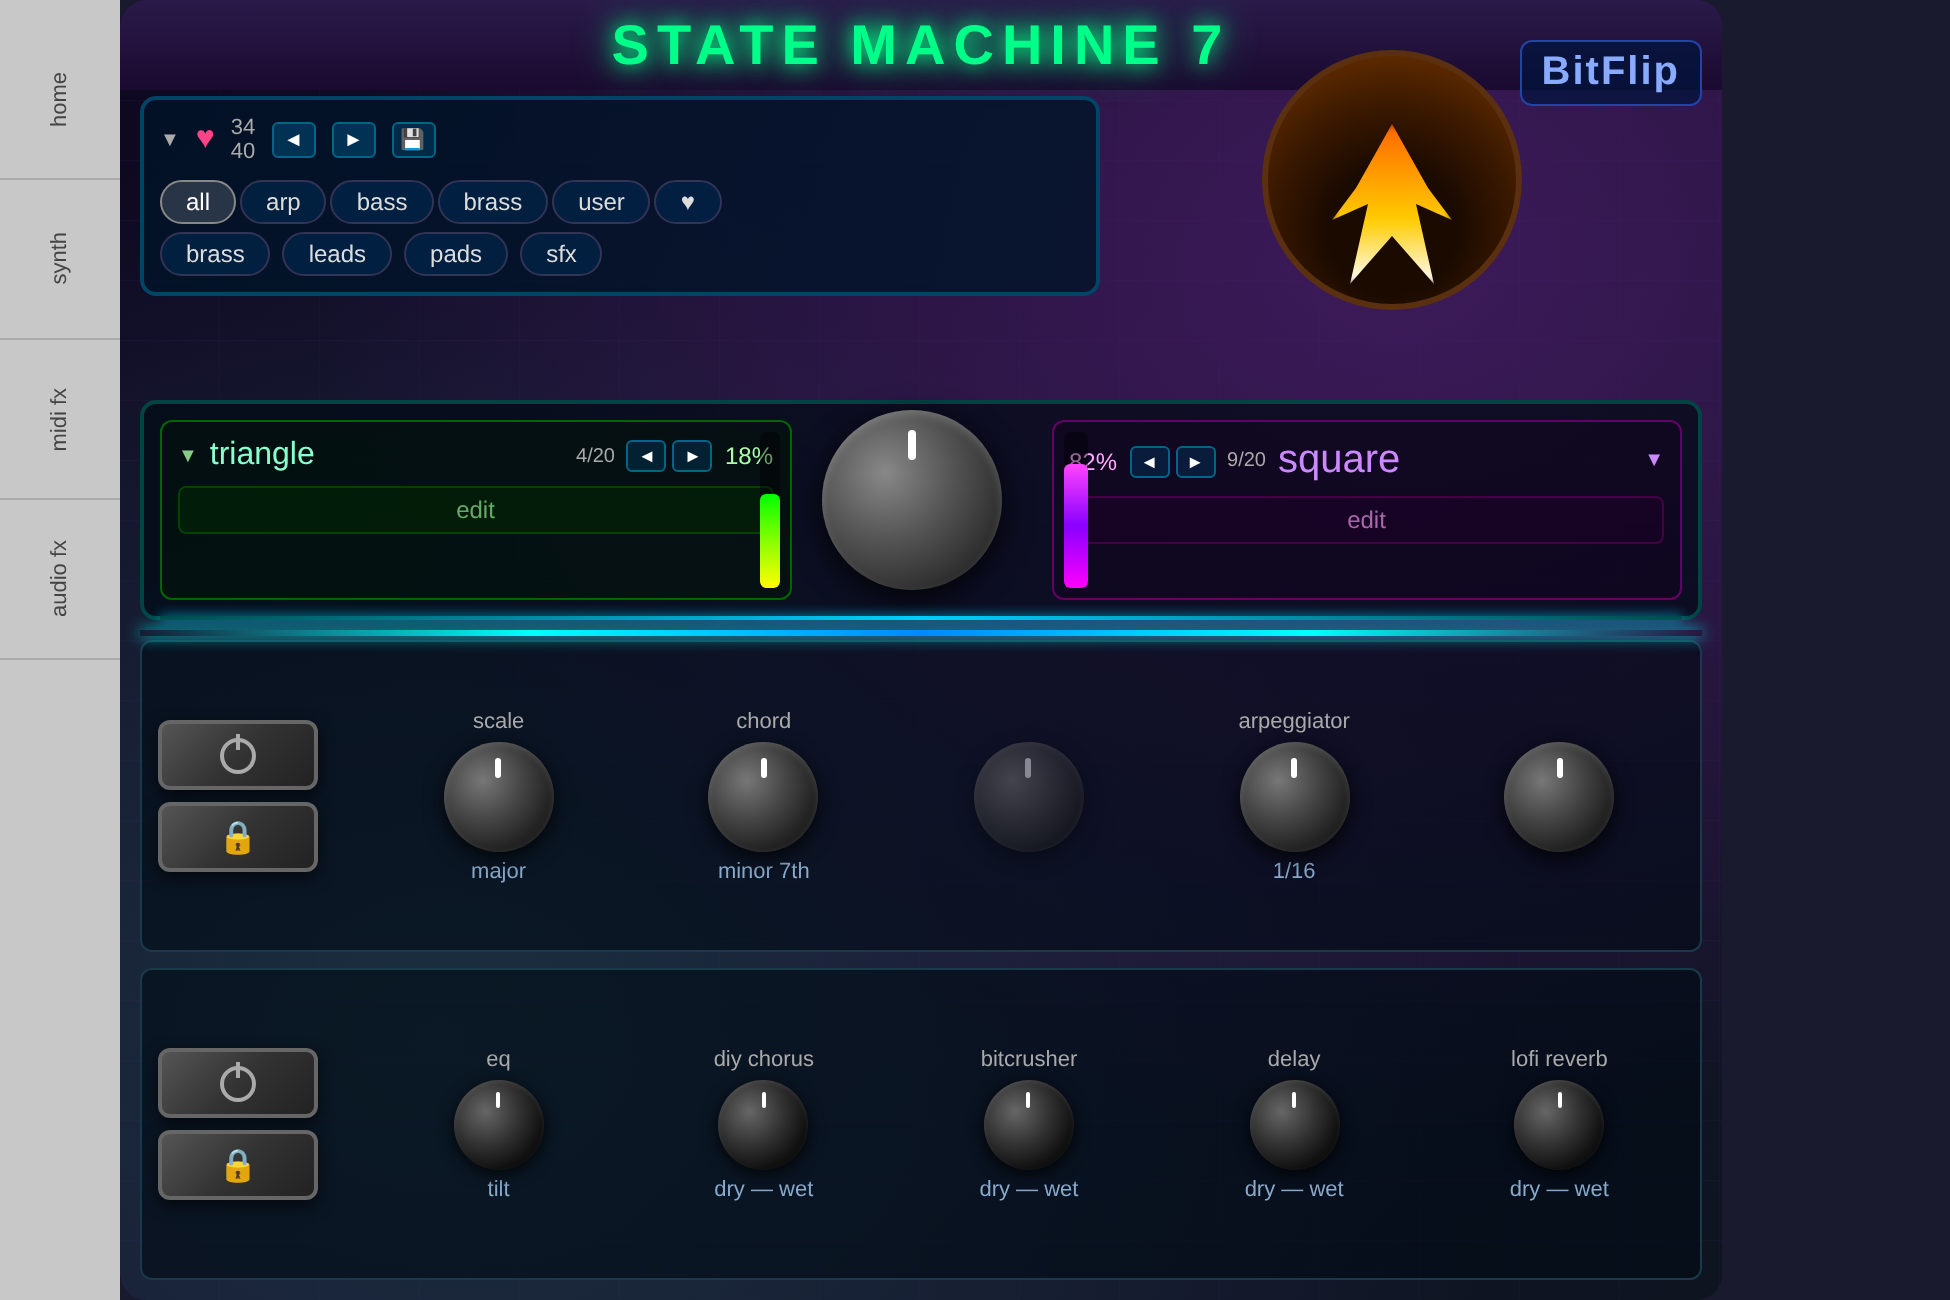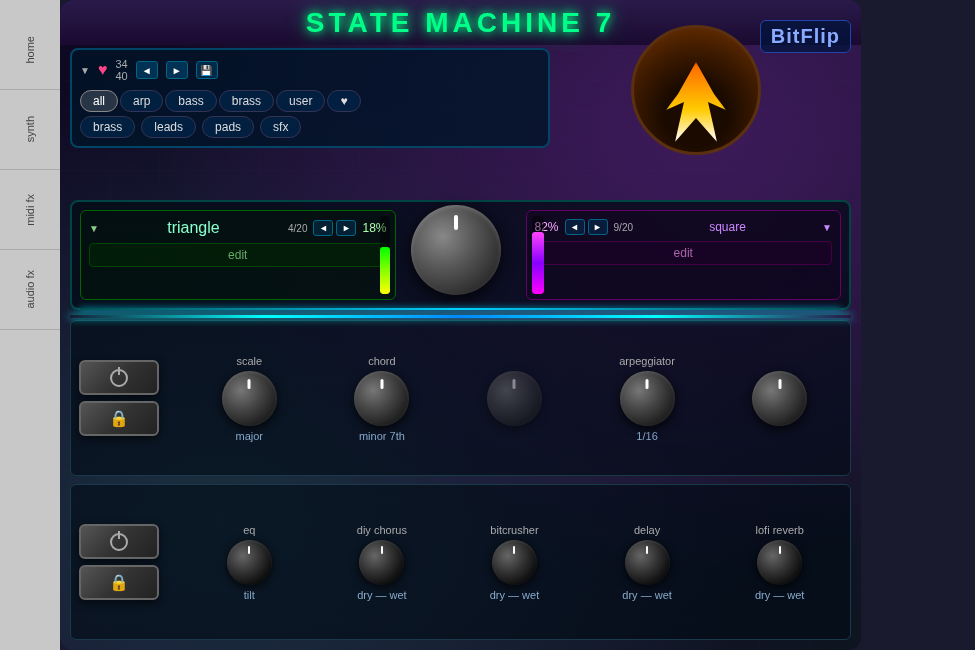--- a/index.html
+++ b/index.html
@@ -301,28 +301,27 @@
 
     .osc-arrow {
       color: #88cc88;
       font-size: 10px;
     }
 
     .osc-name {
       font-size: 16px;
       color: #88ffcc;
       flex: 1;
-      text-align: center;
+      text-align: left;
     }
 
     .osc-name-right {
-      font-size: 12px;
+      font-size: 20px;
       color: #cc88ff;
       flex: 1;
-      text-align: center;
     }
 
     .osc-count {
       font-size: 10px;
       color: #aaa;
     }
 
     .osc-nav {
       display: flex;
       gap: 3px;

